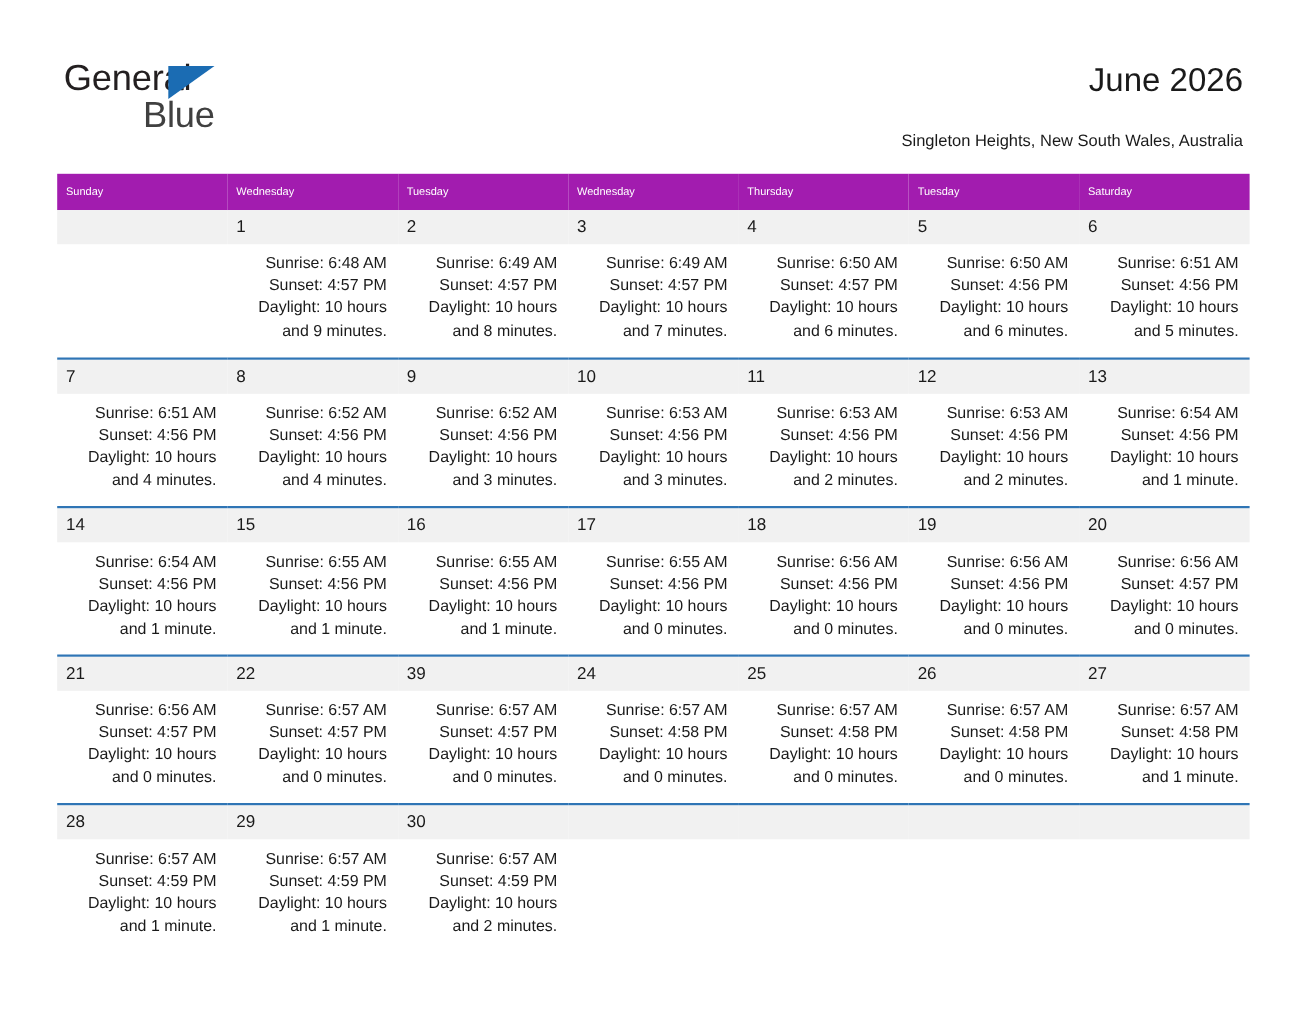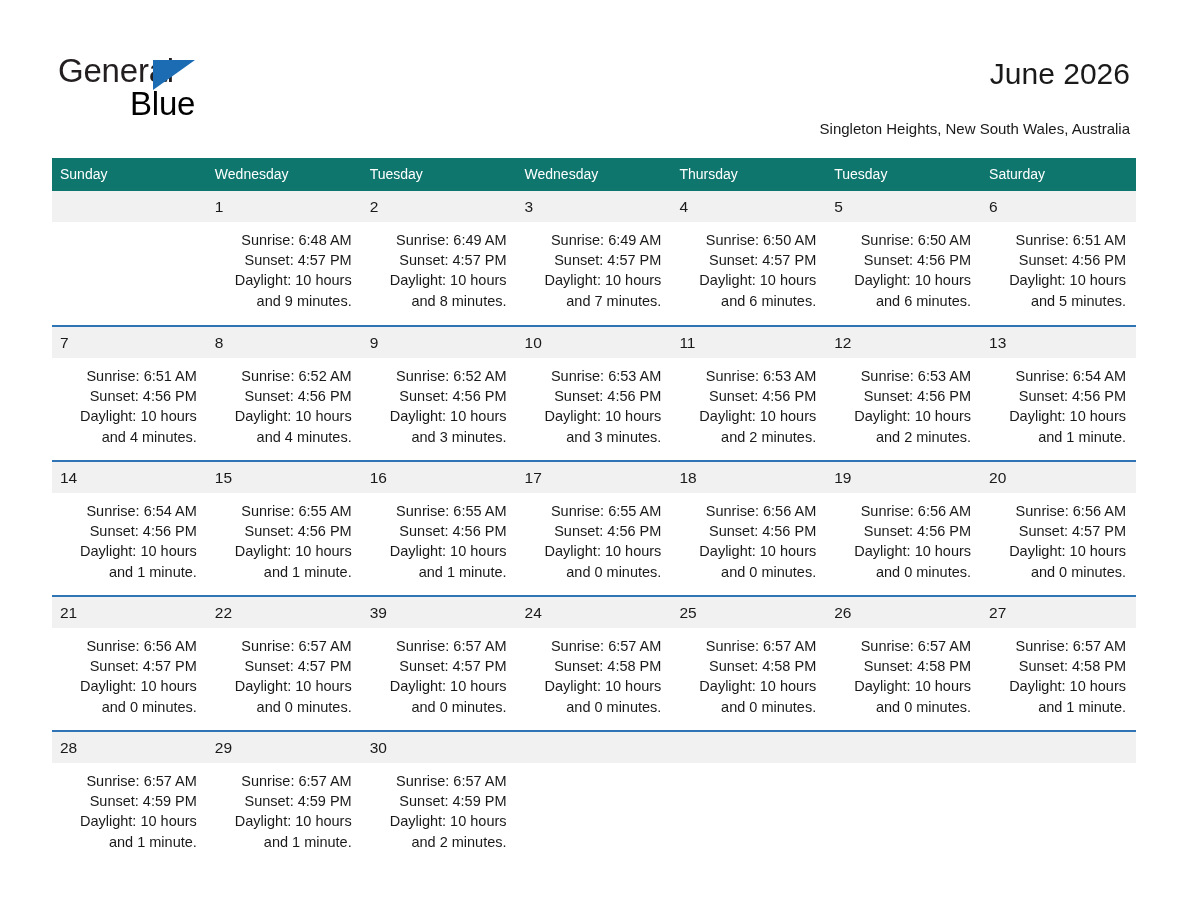--- a/index.html
+++ b/index.html
@@ -53,21 +53,21 @@
     border-top: 30px solid #1b6cb3;
     border-right: 42px solid transparent;
   }
   .logo-blue {
     position: absolute;
     left: 72px;
     top: 33px;
     font-size: 33px;
     line-height: 38px;
     letter-spacing: -0.2px;
-    color: #000000;
+    color: #404040;
     font-family: "Liberation Sans", sans-serif;
   }
 
   .title {
     position: absolute;
     right: 58px;
     top: 50px;
     font-size: 30px;
     line-height: 48px;
     color: #1a1a1a;
@@ -90,24 +90,24 @@
     position: absolute;
     left: 52px;
     top: 158px;
     width: 1084px;
     border-collapse: collapse;
     table-layout: fixed;
   }
   .calendar col { width: 154.857px; }
 
   .calendar thead th {
-    background: #0f766e;
+    background: #a21caf;
     color: #ffffff;
     font-weight: normal;
-    font-size: 14px;
+    font-size: 10px;
     line-height: 19px;
     text-align: left;
     padding: 6px 0 7px 8px;
     height: 20px;
     vertical-align: middle;
     margin-left: 44px;
   }
 
   .calendar tbody tr.week > td {
     vertical-align: top;

